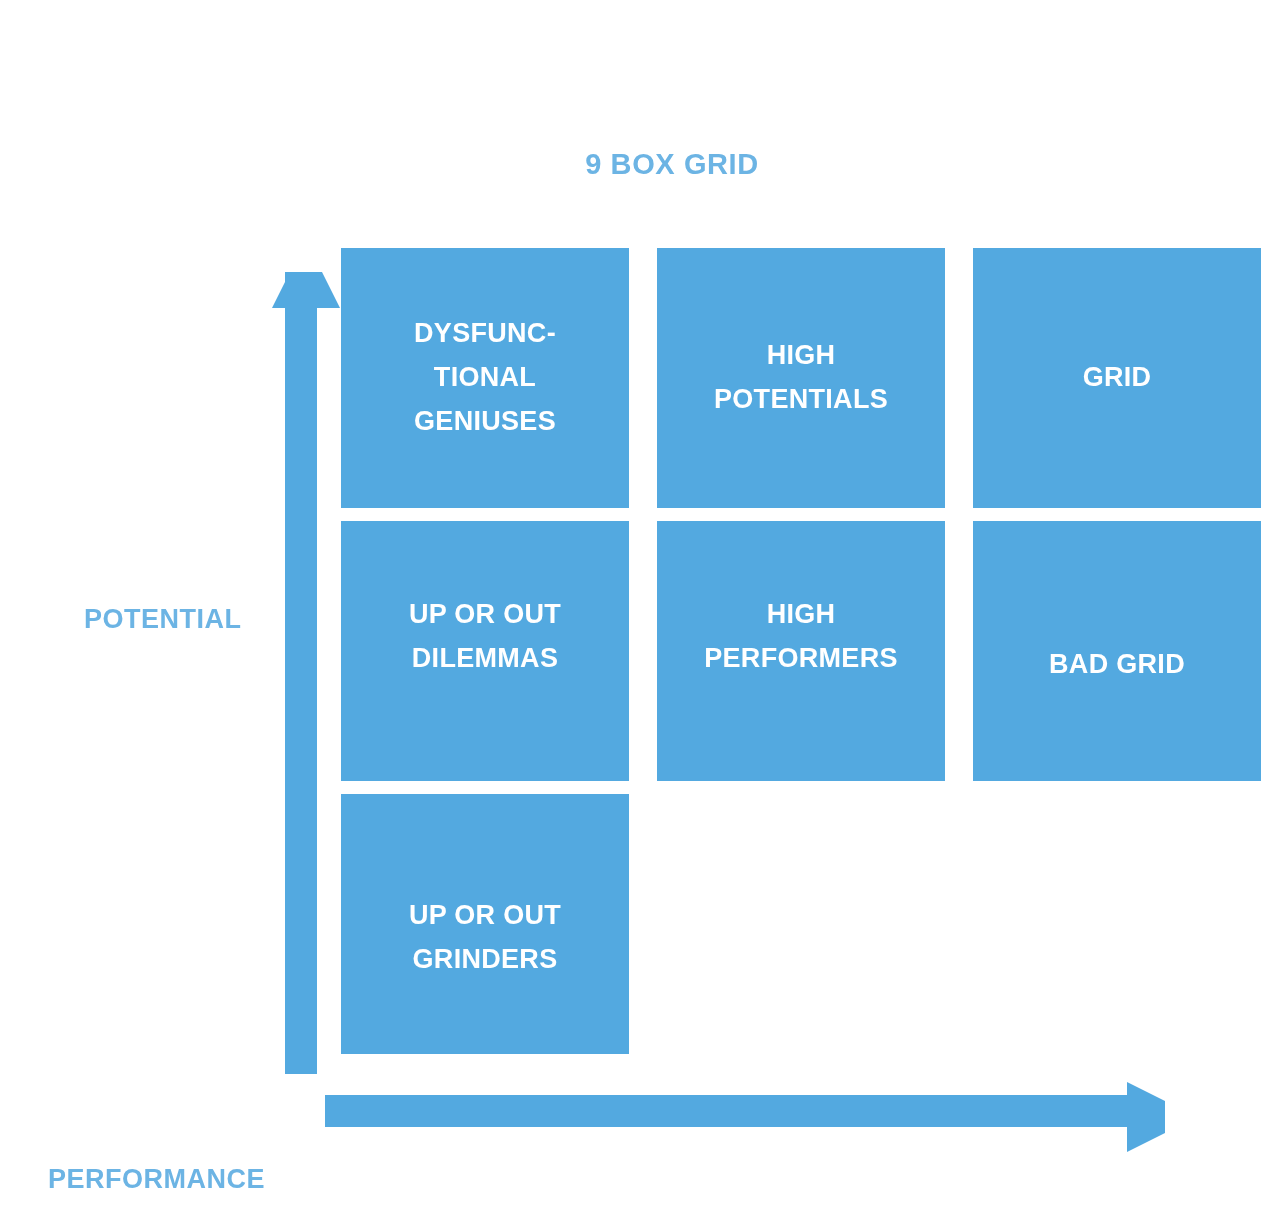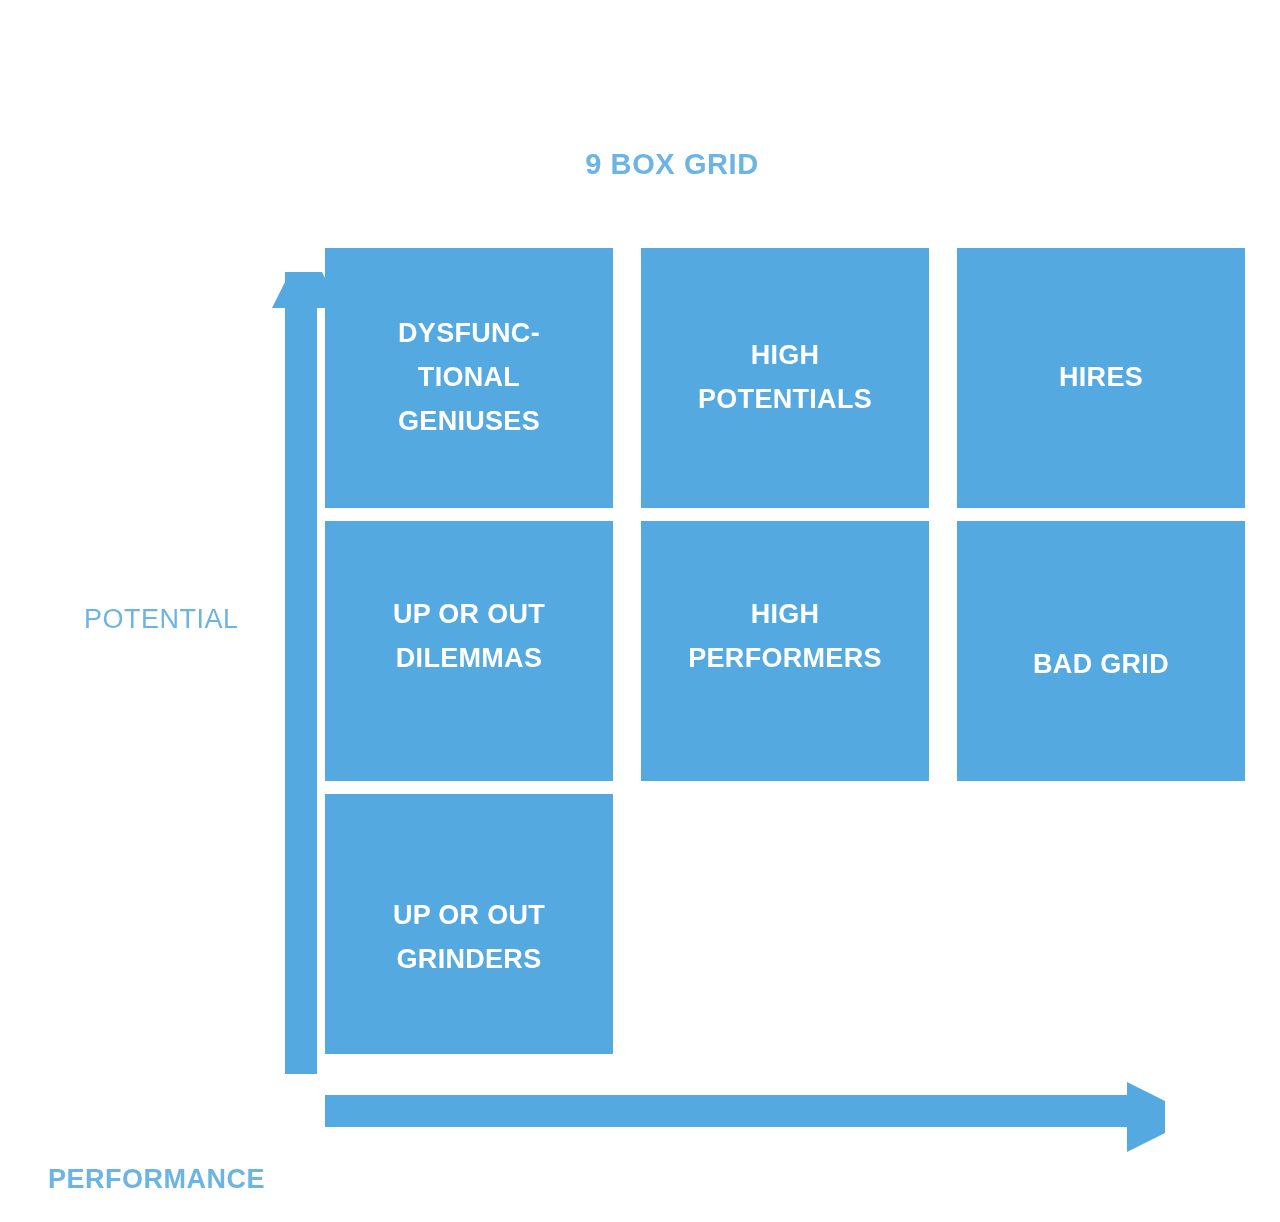--- a/index.html
+++ b/index.html
@@ -29,21 +29,21 @@
     font-size: 29px;
     font-weight: bold;
     letter-spacing: 0.6px;
     color: #6CB4E4;
     white-space: nowrap;
   }
 
   
   #grid {
     position: absolute;
-    left: 277px;
+    left: 293px;
     top: 200px;
     width: 952px;
     height: 838px;
     display: grid;
     grid-template-columns: repeat(3, 1fr);
     grid-template-rows: repeat(3, 1fr);
     column-gap: 28px;
     row-gap: 13px;
   }
 
@@ -93,21 +93,21 @@
     border-left: 18px solid transparent;
     border-right: 18px solid transparent;
     border-bottom: 36px solid #53A9E0;
   }
 
   #y-axis-label {
     position: absolute;
     left: 36px;
     top: 556px;
     font-size: 27px;
-    font-weight: normal;
+    font-weight: bold;
     letter-spacing: 0.5px;
     color: #6CB4E4;
     white-space: nowrap;
   }
 
   
   #x-axis {
     position: absolute;
     left: 293px;
     top: 1050px;
@@ -157,21 +157,21 @@
     <div class="cell r0">
       <span class="txt">DYSFUNC-
 TIONAL
 GENIUSES</span>
     </div>
     <div class="cell r0">
       <span class="txt">HIGH
 POTENTIALS</span>
     </div>
     <div class="cell r0">
-      <span class="txt">HIRES</span>
+      <span class="txt">GRID</span>
     </div>
 
     <div class="cell r1">
       <span class="txt">UP OR OUT
 DILEMMAS</span>
     </div>
     <div class="cell r1">
       <span class="txt">HIGH
 PERFORMERS</span>
     </div>

